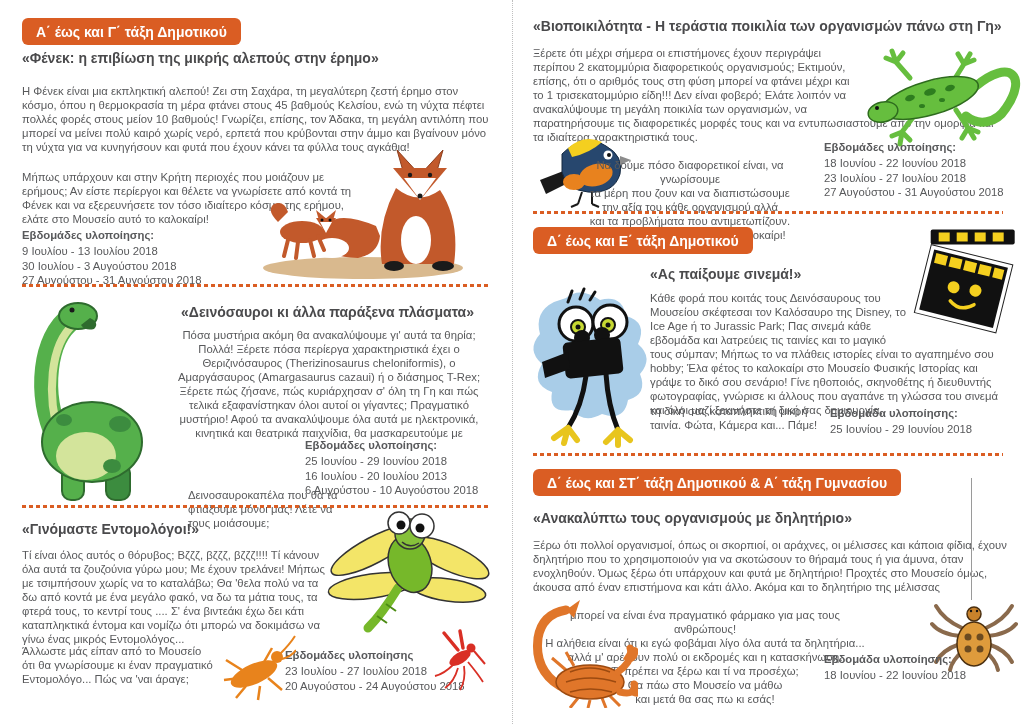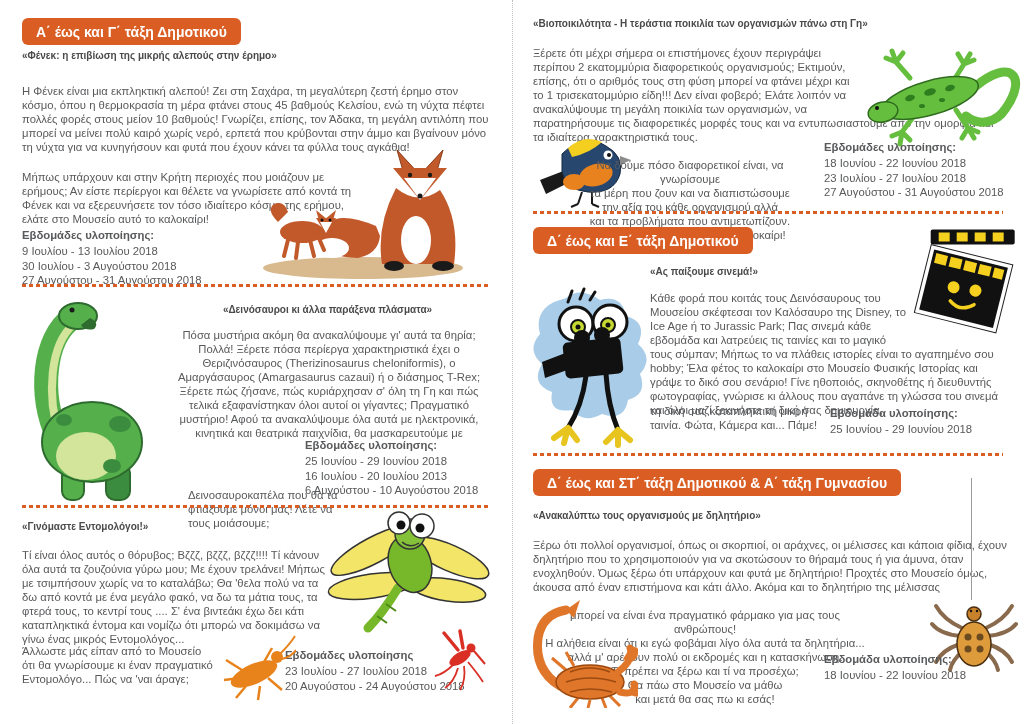--- a/index.html
+++ b/index.html
@@ -8,21 +8,21 @@
     font-family:"Liberation Sans", sans-serif;
     background:#ffffff; color:#58595B;
     position:relative; overflow:hidden;
   }
   .abs { position:absolute; }
   .badge {
     display:inline-block; background:#DA5D23; color:#fff;
     font-weight:bold; font-size:14px; line-height:1;
     padding:7px 14px 6px; border-radius:6px; white-space:nowrap;
   }
-  h2 { font-size:10px; font-weight:bold; color:#4A4A4C; }
+  h2 { font-size:14px; font-weight:bold; color:#4A4A4C; }
   p, .date, .weeks-label { font-size:11.3px; line-height:14px; }
   .weeks-label { font-weight:bold; margin-bottom:2px; }
   .date { line-height:14.5px; }
   .center { text-align:center; }
   .pre { white-space:pre-line; }
   .divider {
     height:3px;
     background:repeating-linear-gradient(90deg,#DA5D23 0 4px, transparent 4px 7px);
   }
   .fold { position:absolute; left:512px; top:0; bottom:0; width:0; border-left:1px dotted #BFBFBF; }

